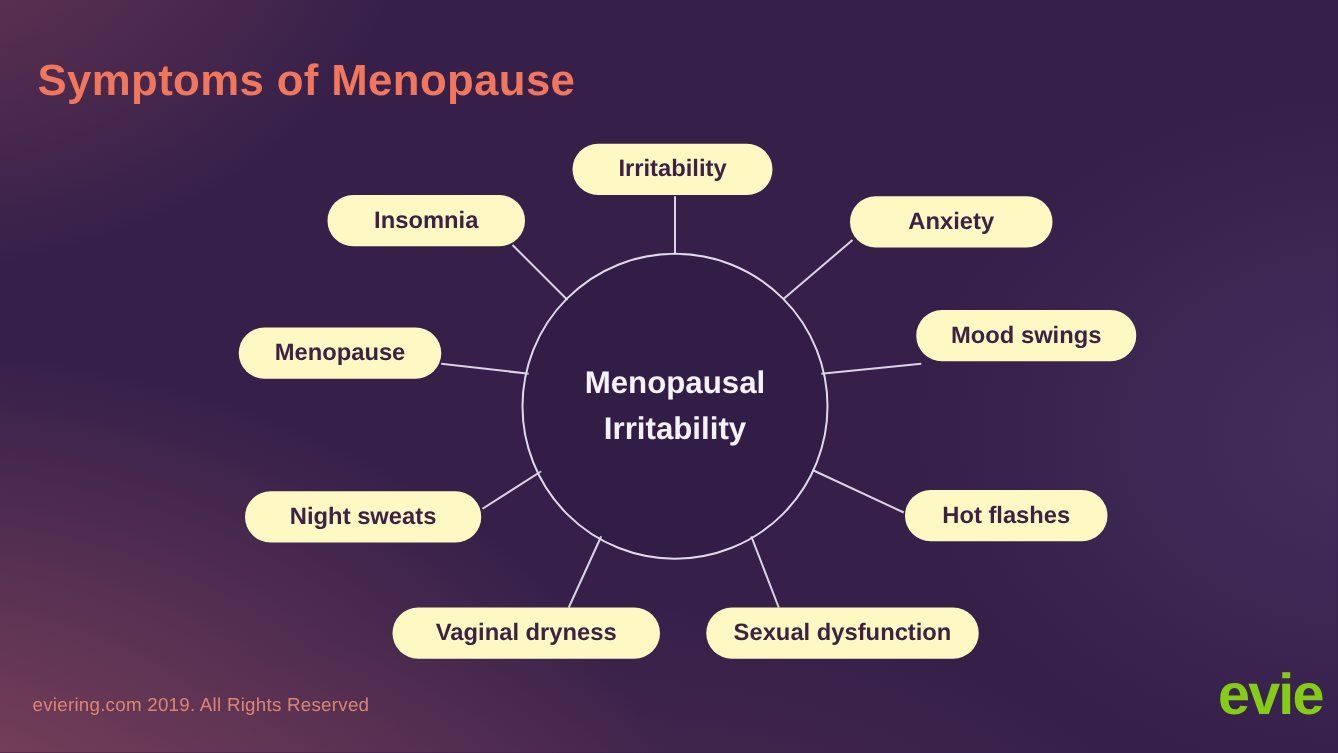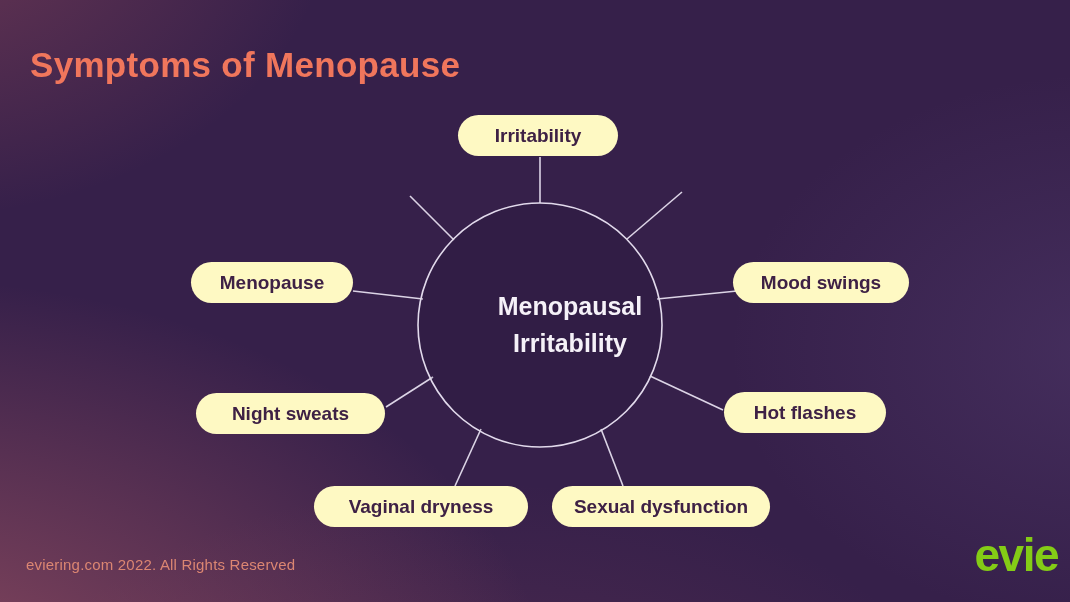--- a/index.html
+++ b/index.html
@@ -28,21 +28,21 @@
     background: #fef9c3;
     border-radius: 21px;
     display: flex; align-items: center; justify-content: center;
     color: #3E2145; font-size: 19px; font-weight: 600;
     white-space: nowrap;
   }
 
   .center-label {
     position: absolute; left: 420px; top: 288px; width: 240px;
     text-align: center; color: #F5F1F8;
-    font-size: 25px; line-height: 37px; font-weight: 600; padding-left: 30px;
+    font-size: 25px; line-height: 37px; font-weight: 600;
   }
   .center-label span { display: block; }
 
   .footer-note {
     position: absolute; left: 26px; top: 556px;
     font-size: 15px; color: #DC8672; letter-spacing: 0.2px;
   }
 
   .brand-logo {
     position: absolute; right: 12px; bottom: 24px;
@@ -72,31 +72,33 @@
     <circle cx="540" cy="325" r="122" fill="rgba(18,8,34,0.12)" stroke="#E2DAEC" stroke-width="1.6"></circle>
   </svg>
 
   <div class="center-label">
     <span>Menopausal</span>
     <span>Irritability</span>
   </div>
 
   <div class="pill" style="left:458px; top:115px; width:160px;">Irritability</div>
 
+  <div class="pill" style="left:262px; top:156px; width:158px;">Insomnia</div>
 
+  <div class="pill" style="left:680px; top:157px; width:162px;">Anxiety</div>
 
   <div class="pill" style="left:191px; top:262px; width:162px;">Menopause</div>
 
-  <div class="pill" style="left:733px; top:262px; width:176px;">Mood swings</div>
+  <div class="pill" style="left:733px; top:248px; width:176px;">Mood swings</div>
 
   <div class="pill" style="left:724px; top:392px; width:162px;">Hot flashes</div>
 
   <div class="pill" style="left:196px; top:393px; width:189px;">Night sweats</div>
 
   <div class="pill" style="left:314px; top:486px; width:214px;text-align:right;">Vaginal dryness</div>
 
-  <div class="pill" style="left:552px; top:486px; width:218px;">Sexual dysfunction</div>
+  <div class="pill" style="left:565px; top:486px; width:218px;">Sexual dysfunction</div>
 
-  <div class="footer-note">eviering.com 2022. All Rights Reserved</div>
+  <div class="footer-note">eviering.com 2019. All Rights Reserved</div>
 
   <div class="brand-logo">evie</div>
 
 </div>
 
 </body></html>

